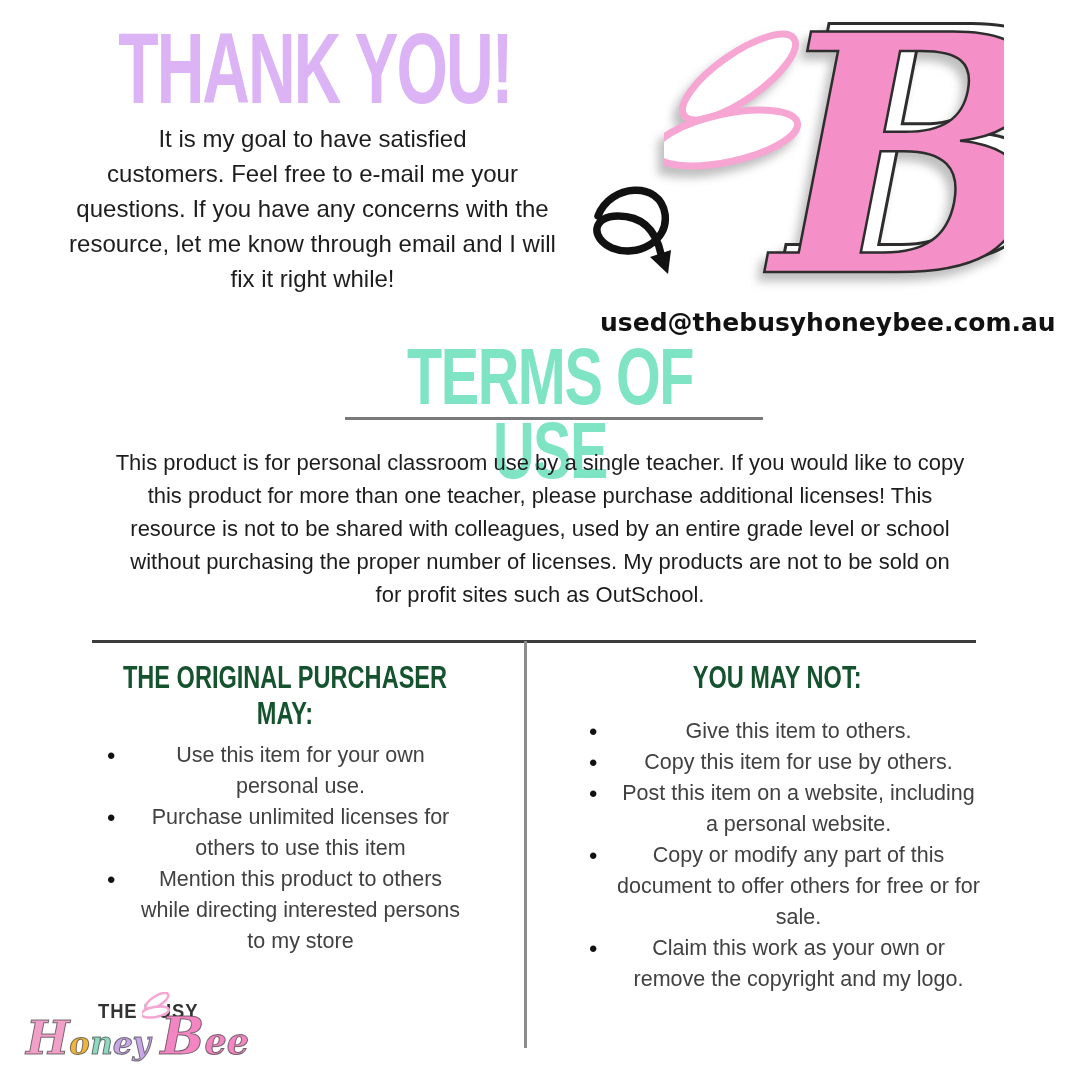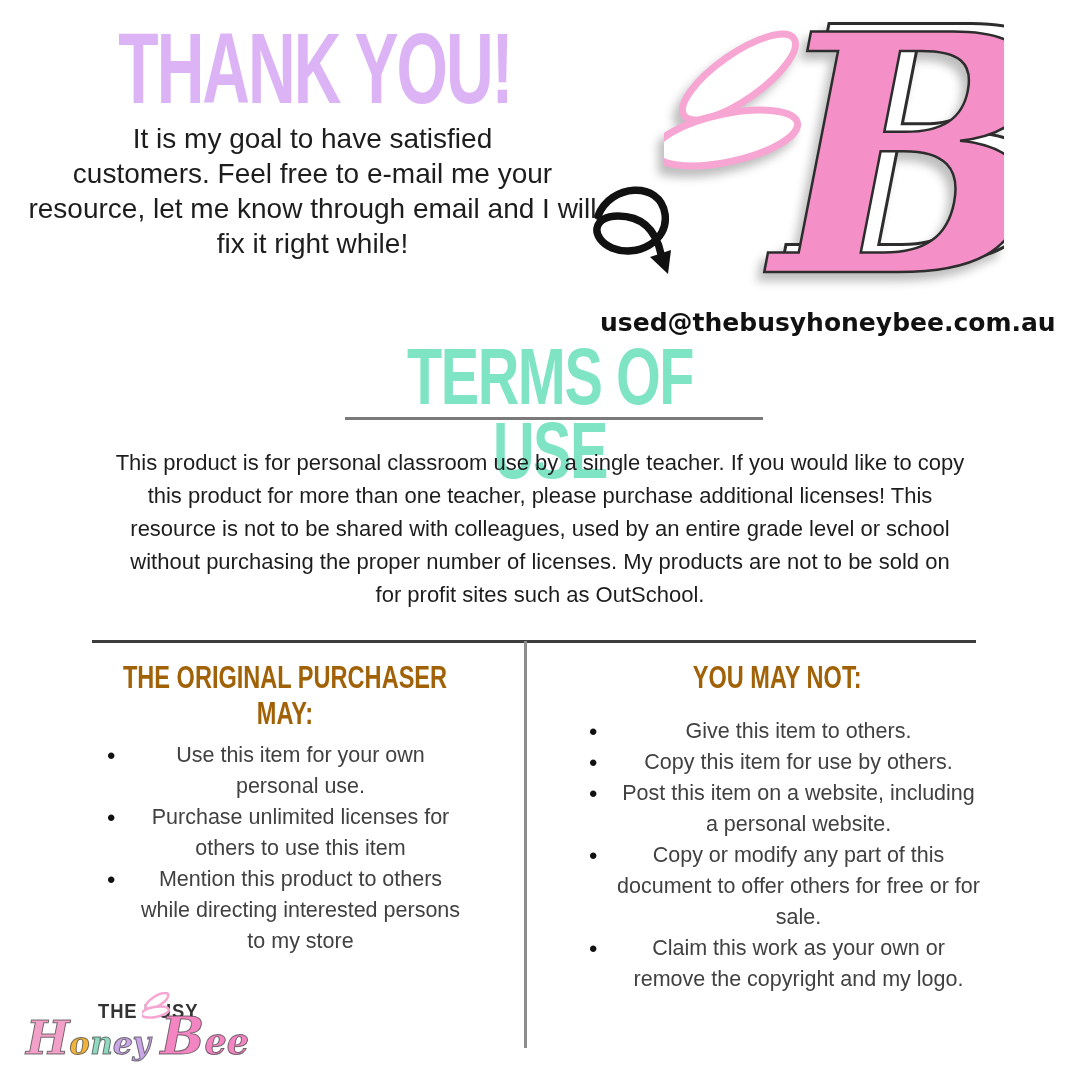--- a/index.html
+++ b/index.html
@@ -7,21 +7,21 @@
           font-family:"Liberation Sans",sans-serif;color:#1d1d1d;}
 
   .condensed{display:inline-block;transform-origin:50% 50%;}
 
   
   .thank-you{position:absolute;left:10px;top:14px;width:610px;text-align:center;line-height:108px;}
   .thank-you .condensed{font-size:100px;font-weight:800;letter-spacing:-3px;transform:scaleX(.66);}
 
   
   .intro{position:absolute;left:15px;top:121px;width:595px;display:flex;flex-direction:column;align-items:center;}
-  .intro .line{white-space:nowrap;font-size:28px;line-height:35px;color:#1d1d1d;}
+  .intro .line{white-space:nowrap;font-size:24px;line-height:35px;color:#1d1d1d;}
 
   
   .arrow-doodle{position:absolute;left:588px;top:176px;}
   .bee-logo{position:absolute;left:664px;top:0;filter:drop-shadow(-6px 8px 5px rgba(110,110,110,.45));}
 
   
   .email{position:absolute;left:600px;top:308px;width:450px;text-align:center;
          font-family:"DejaVu Sans",sans-serif;font-weight:bold;font-size:25px;color:#111;}
 
   
@@ -30,21 +30,21 @@
   .terms-underline{position:absolute;left:345px;top:417px;width:418px;height:3px;background:#7a7a7a;}
 
   .terms-para{position:absolute;left:45px;top:446px;width:990px;display:flex;flex-direction:column;align-items:center;}
   .terms-para .line{white-space:nowrap;font-size:22px;line-height:33px;color:#1d1d1d;}
 
   
   .divider-h{position:absolute;left:92px;top:640px;width:884px;height:2.5px;background:#3d3d3d;}
   .divider-v{position:absolute;left:524px;top:641px;width:3px;height:407px;background:#8d8d8d;}
 
   
-  .col-heading{position:absolute;text-align:center;color:#a16207;line-height:36px;}
+  .col-heading{position:absolute;text-align:center;color:#14532d;line-height:36px;}
   .col-heading .condensed{font-size:31px;font-weight:800;transform:scaleX(.76);}
   .col-heading.left{left:70px;top:660px;width:430px;}
   .col-heading.right{left:545px;top:660px;width:465px;}
 
   
   .bullet-list{position:absolute;display:flex;flex-direction:column;}
   .bullet-list.left{left:75px;top:740px;width:425px;}
   .bullet-list.right{left:545px;top:716px;width:465px;}
   .bullet-row{display:flex;align-items:flex-start;}
   .bullet-dot{flex:none;width:26px;font-size:24px;line-height:31px;color:#111;}
@@ -77,20 +77,21 @@
 
 <div class="canvas">
 
   <div class="thank-you">
     <span class="condensed" style="color: rgb(220, 180, 245);">THANK YOU!</span>
   </div>
 
   <div class="intro">
       <div class="line">It is my goal to have satisfied</div>
       <div class="line">customers. Feel free to e-mail me your</div>
+      <div class="line">questions. If you have any concerns with the</div>
       <div class="line">resource, let me know through email and I will</div>
       <div class="line">fix it right while!</div>
     </div>
 
   <svg class="arrow-doodle" width="100" height="110" viewBox="0 0 100 110">
     <path d="M 10 40 C 22 8, 72 4, 77 38 C 81 66, 48 82, 24 72 C 2 62, 4 40, 30 40 C 55 40, 68 55, 73 78" fill="none" stroke="#111111" stroke-width="7.5" stroke-linecap="round"></path>
     <polygon points="80,98 62,81 83,74" fill="#111111"></polygon>
   </svg>
 
   <svg class="bee-logo" width="340" height="300" viewBox="0 0 340 300">

